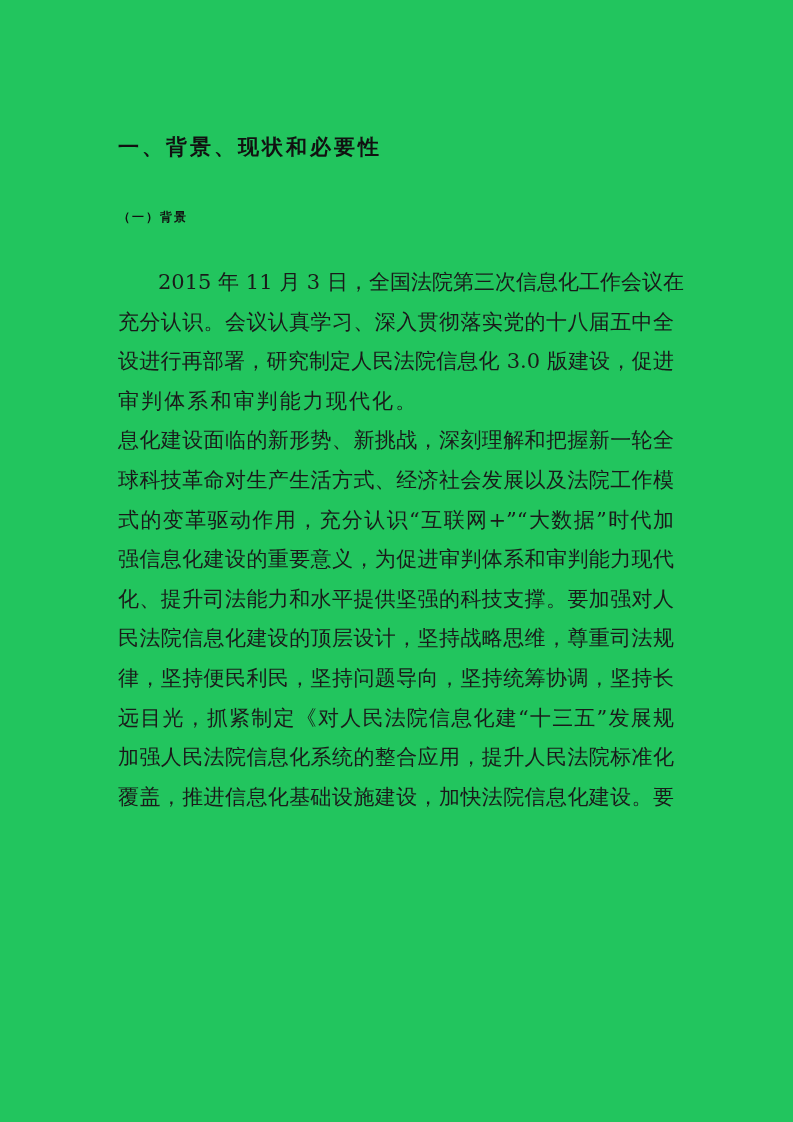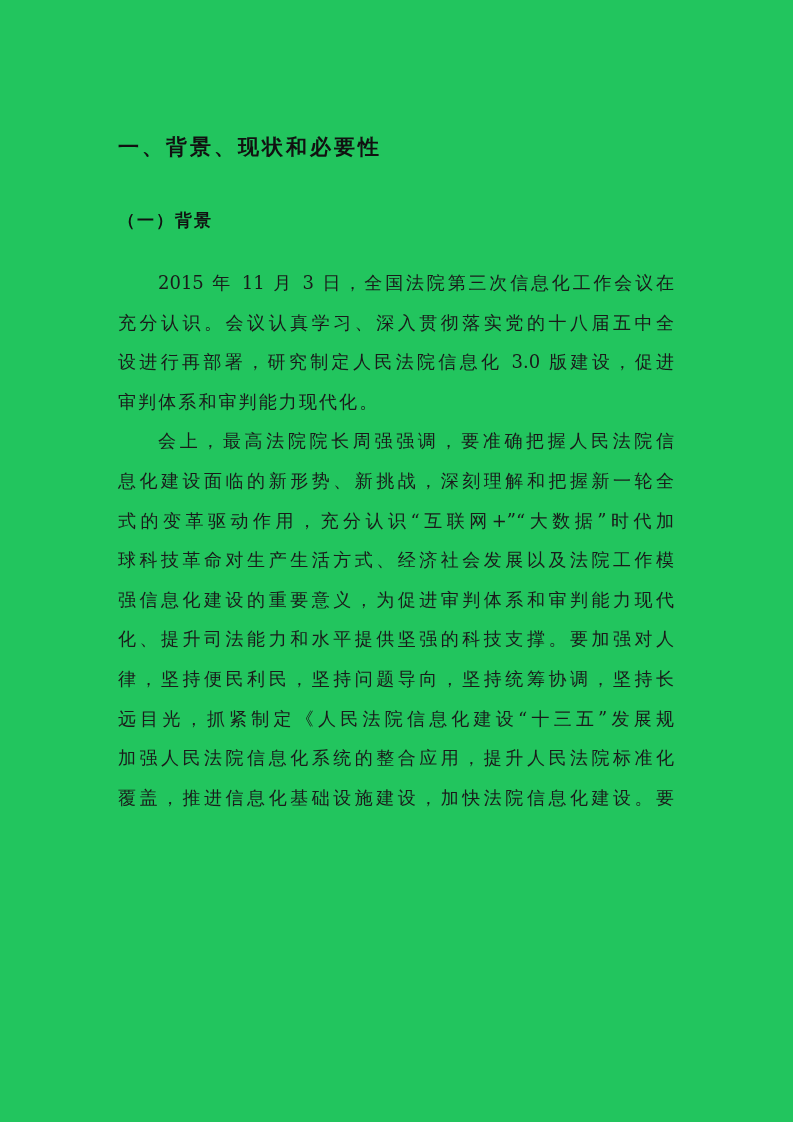--- a/index.html
+++ b/index.html
@@ -32,38 +32,38 @@
       font-weight: bold;
       letter-spacing: 3px;
       color: #111;
       white-space: nowrap;
     }
     .h2 {
       position: absolute;
       left: 118px;
       top: 209px;
       font-family: Liberation Sans, sans-serif;
-      font-size: 17px;
+      font-size: 12px;
       font-weight: bold;
       letter-spacing: 2px;
       color: #111;
       white-space: nowrap;
       text-align: center;
     }
     .body {
       position: absolute;
       left: 118px;
       top: 263px;
       width: 560px;
     }
     .line {
       display: block;
       height: 39.6px;
       line-height: 39.6px;
-      font-size: 18px;
+      font-size: 21px;
       white-space: nowrap;
       text-align: justify;
       text-align-last: justify;
       width: 556px;
       color: #1a1a1a;
     }
     .line.last {
       text-align-last: left;
       letter-spacing: 2.1px;
     }
@@ -81,25 +81,25 @@
 
   <div class="h2">（一）背景</div>
 
   <div class="body">
 
     <span class="line indent">2015 年 11 月 3 日，全国法院第三次信息化工作会议在</span>
     <span class="line">充分认识。会议认真学习、深入贯彻落实党的十八届五中全</span>
     <span class="line">设进行再部署，研究制定人民法院信息化 3.0 版建设，促进</span>
     <span class="line last">审判体系和审判能力现代化。</span>
 
-    <span class="line indent">会上，最高法院院长周强强调，要准确把握人民法院信</span>
     <span class="line">息化建设面临的新形势、新挑战，深刻理解和把握新一轮全</span>
+    <span class="line">球科技革命对生产生活方式、经济社会发展以及法院工作模</span>
     <span class="line">式的变革驱动作用，充分认识“互联网+”“大数据”时代加</span>
-    <span class="line">球科技革命对生产生活方式、经济社会发展以及法院工作模</span>
     <span class="line">强信息化建设的重要意义，为促进审判体系和审判能力现代</span>
     <span class="line">化、提升司法能力和水平提供坚强的科技支撑。要加强对人</span>
+    <span class="line">民法院信息化建设的顶层设计，坚持战略思维，尊重司法规</span>
     <span class="line">律，坚持便民利民，坚持问题导向，坚持统筹协调，坚持长</span>
-    <span class="line">远目光，抓紧制定《人民法院信息化建设“十三五”发展规</span>
+    <span class="line">远目光，抓紧制定《对人民法院信息化建“十三五”发展规</span>
     <span class="line">加强人民法院信息化系统的整合应用，提升人民法院标准化</span>
     <span class="line">覆盖，推进信息化基础设施建设，加快法院信息化建设。要</span>
   </div>
 
 </div>
 
 </body></html>

